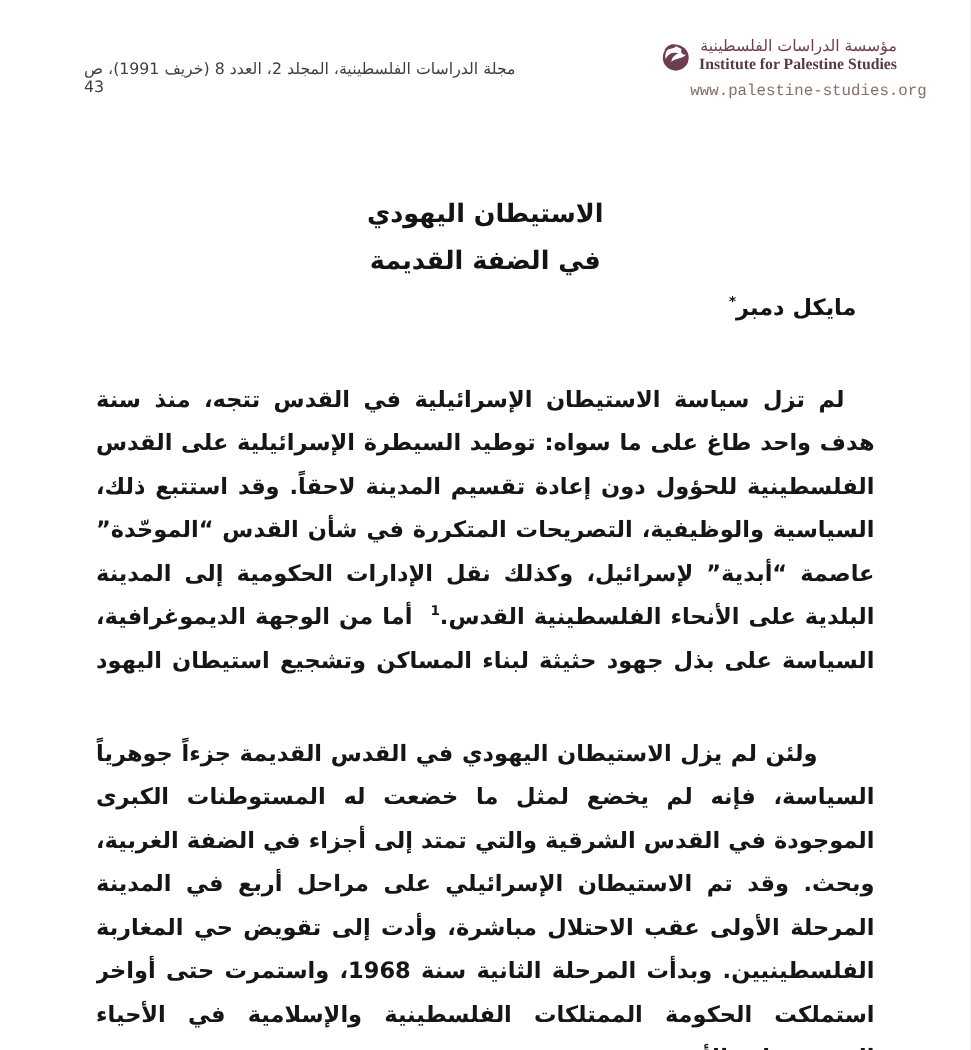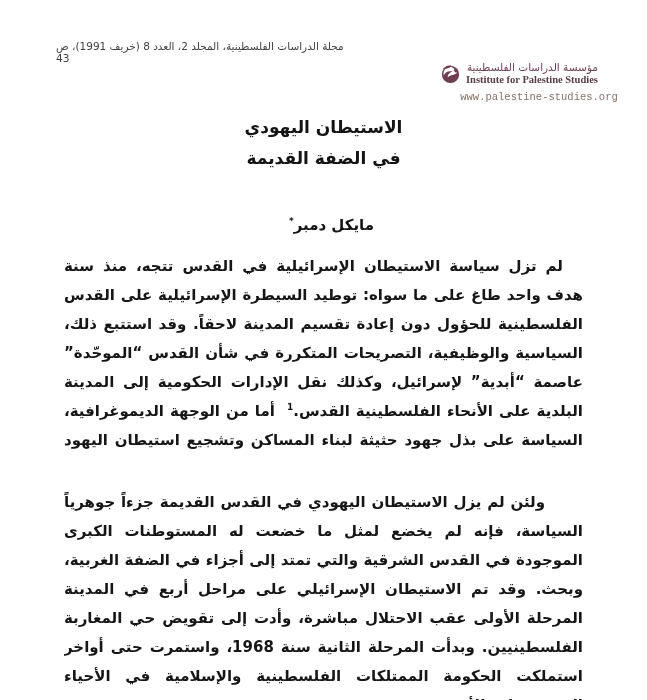--- a/index.html
+++ b/index.html
@@ -30,21 +30,20 @@
     top: 26px;
     right: 8px;
     width: 200px;
     text-align: center;
   }
   .logo-row {
     display: flex;
     align-items: center;
     justify-content: flex-start;
     gap: 4px;
-    margin-top: 36px;
   }
   .emblem { flex: 0 0 auto; width: 23px; height: 23px; }
   .org-names { text-align: right; line-height: 1.05; }
   .org-name-ar {
     direction: rtl;
     font-size: 10.5px;
     color: #6e3d52;
     white-space: nowrap;
   }
   .org-name-en {
@@ -57,41 +56,40 @@
   .website {
     margin-top: 6px;
     font-family: Liberation Mono, monospace;
     font-size: 10.5px;
     color: #857066;
   }
 
   
   .title-block {
     position: absolute;
-    top: 112px;
+    top: 128px;
     left: 64px;
     width: 519px;
     direction: rtl;
     text-align: center;
     font-weight: bold;
     font-size: 17px;
     line-height: 31px;
     color: #141414;
   }
   .author-block {
     position: absolute;
     top: 196px;
-    left: 72px;
+    left: 52px;
     width: 519px;
     direction: rtl;
-    text-align: center;
+    text-align: right;
     font-weight: bold;
     font-size: 15px;
     color: #141414;
-    margin-top: 20px;
   }
   .author-block sup { font-size: 9px; vertical-align: super; }
 
   
   .body-par {
     position: absolute;
     left: 64px;
     width: 519px;
     direction: rtl;
     font-size: 15px;

